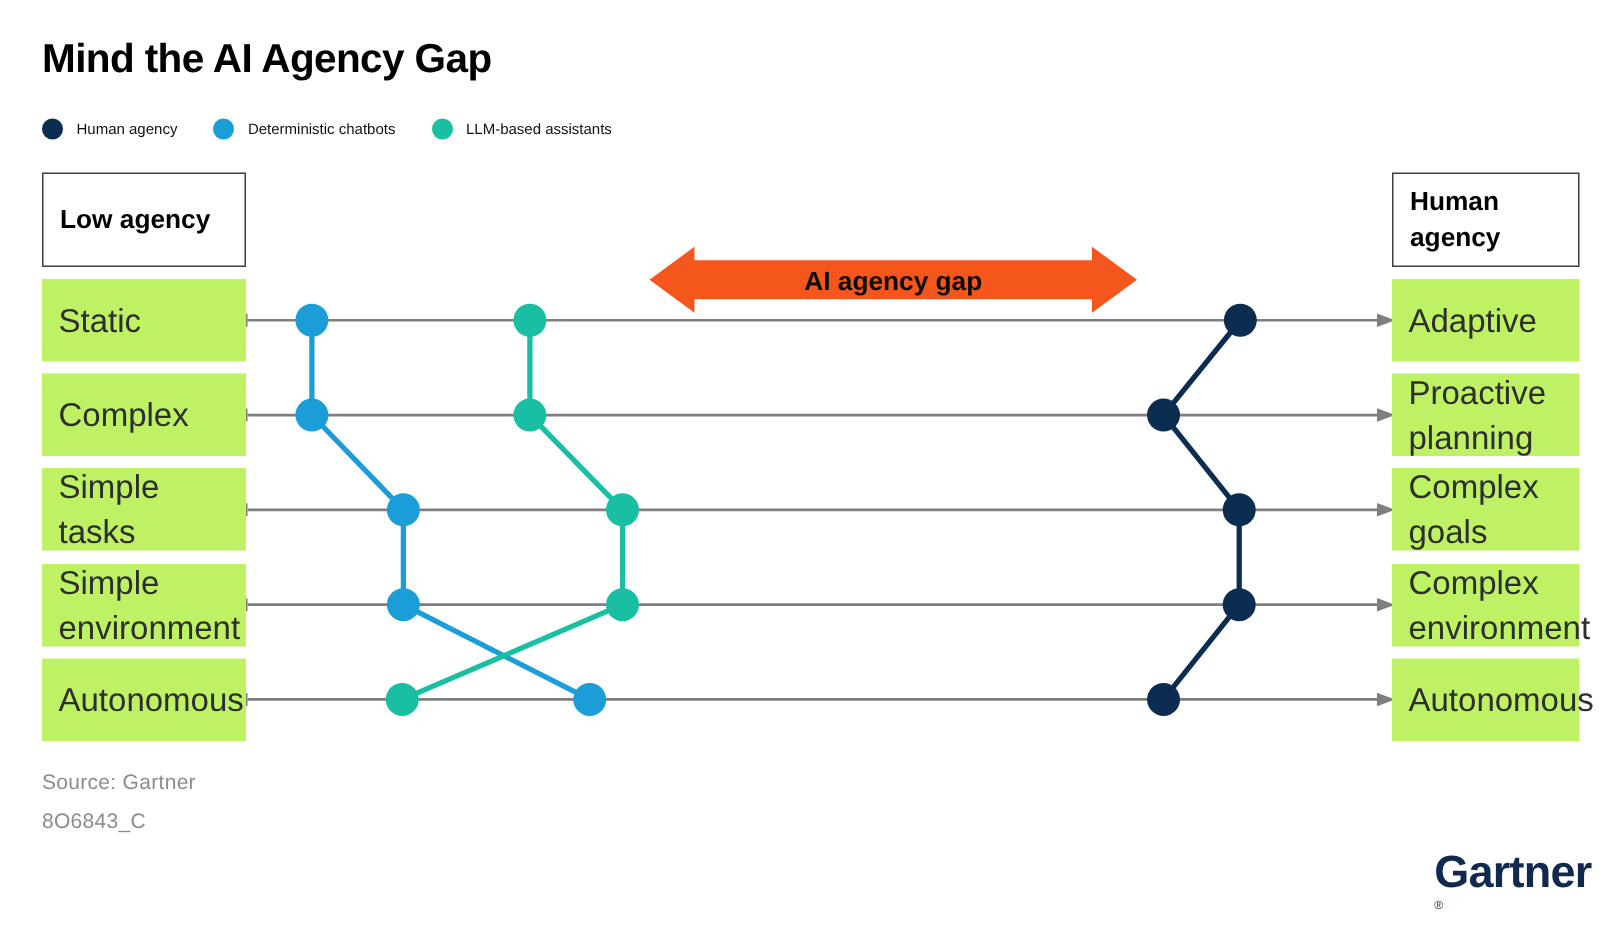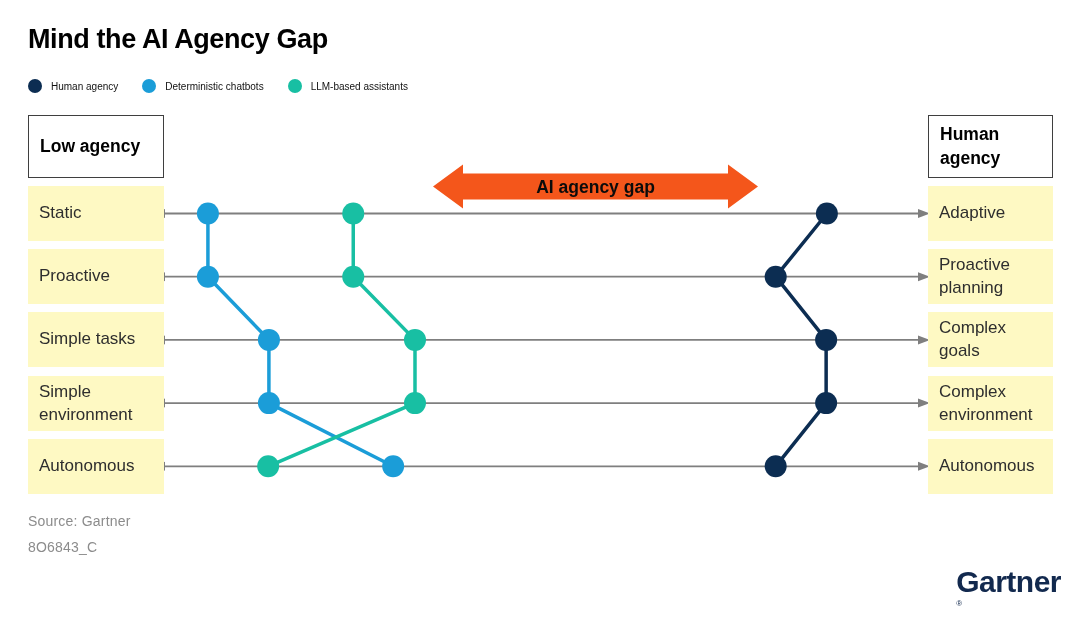--- a/index.html
+++ b/index.html
@@ -16,22 +16,22 @@
     position:absolute;left:28px;top:79px;display:flex;align-items:center;gap:24px;
   }
   .legend-item{display:flex;align-items:center;gap:9px;}
   .legend-dot{width:14px;height:14px;border-radius:50%;flex:0 0 auto;}
   .legend-label{font-size:10px;color:#111;}
   .chart-svg{position:absolute;left:0;top:0;z-index:1;pointer-events:none;}
   .label-box{
     position:absolute;box-sizing:border-box;z-index:2;
     display:flex;align-items:center;
     padding:4px 8px 4px 11px;
-    font-size:17px;line-height:1.32;color:#2e2e2e;
-    background:#fef9c3;
+    font-size:22px;line-height:1.32;color:#2e2e2e;
+    background:#bef264;
   }
   .header-box{
     background:#ffffff;border:1.5px solid #3f3f3f;
     font-weight:bold;color:#000;font-size:17.5px;
   }
   .col-left{left:28px;width:136px;}
   .col-right{left:928px;width:125px;}
   .hdr{top:115px;height:63px;}
   .row-0{top:186px;height:55px;}
   .row-1{top:249px;height:55px;}
@@ -67,21 +67,21 @@
   <div class="legend-item">
     <span class="legend-dot" style="background: rgb(24, 191, 163);"></span>
     <span class="legend-label">LLM-based assistants</span>
   </div>
 </div>
 
 <div class="label-box header-box col-left hdr">Low agency</div>
 <div class="label-box header-box col-right hdr">Human agency</div>
 
 <div class="label-box col-left row-0">Static</div>
-<div class="label-box col-left row-1">Proactive</div>
+<div class="label-box col-left row-1">Complex</div>
 <div class="label-box col-left row-2">Simple tasks</div>
 <div class="label-box col-left row-3">Simple environment</div>
 <div class="label-box col-left row-4">Autonomous</div>
 
 <div class="label-box col-right row-0">Adaptive</div>
 <div class="label-box col-right row-1">Proactive planning</div>
 <div class="label-box col-right row-2">Complex goals</div>
 <div class="label-box col-right row-3">Complex environment</div>
 <div class="label-box col-right row-4">Autonomous</div>
 

